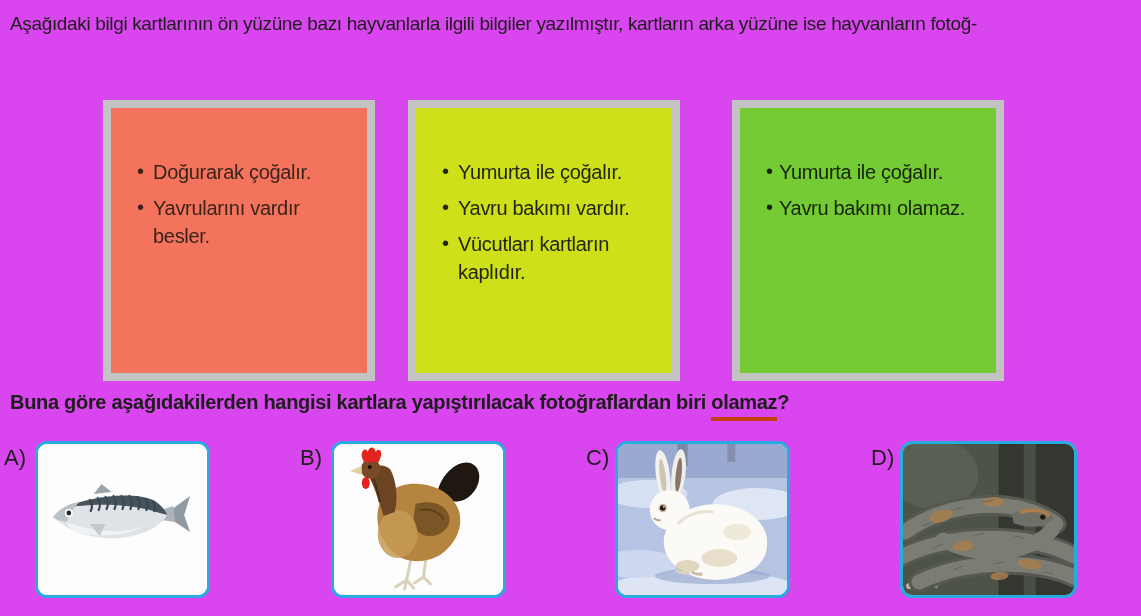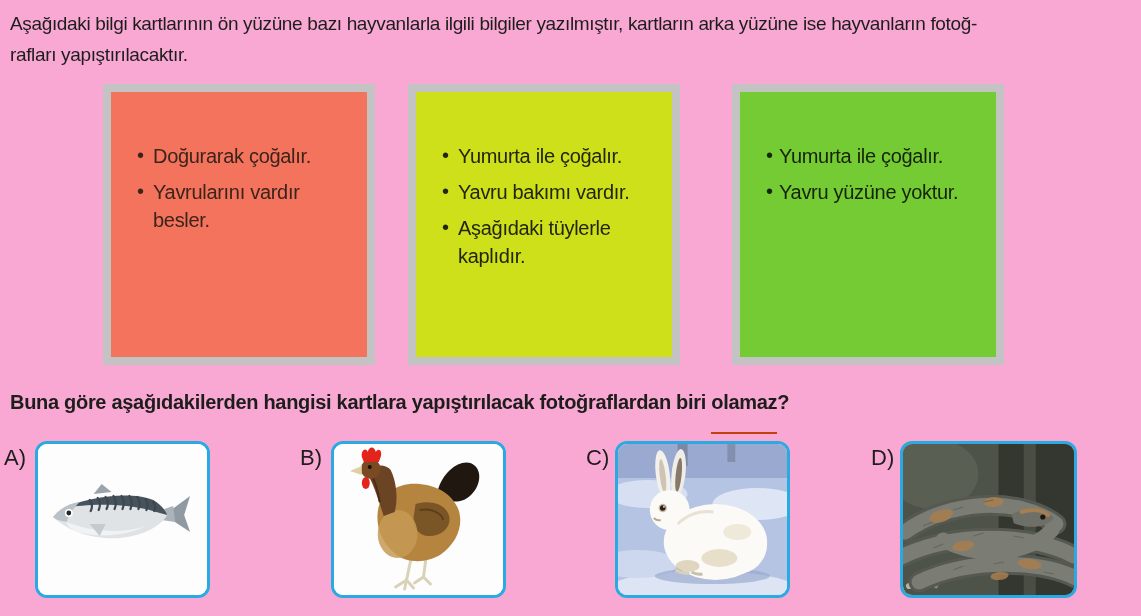--- a/index.html
+++ b/index.html
@@ -1,83 +1,82 @@
 <!DOCTYPE html>
 <html><head>
 <meta charset="utf-8">
 <style>
   html,body { margin:0; padding:0; background:#ffffff; }
   #page {
-    position:relative; width:1141px; height:616px; background:#f9a8d4;
+    position:relative; width:1141px; height:616px; background:#d946ef;
     font-family:"Liberation Sans", sans-serif; color:#1d1d1b; overflow:hidden;
   }
 
   
   .intro { position:absolute; left:10px; top:8px; font-size:19px; line-height:31px;
            letter-spacing:-0.35px; color:#1d1d1b; }
   .intro span { display:block; white-space:nowrap; }
 
   
-  .card { position:absolute; top:84px; width:272px; height:281px;
+  .card { position:absolute; top:100px; width:272px; height:281px;
           border:8px solid #c3c3c3; box-sizing:border-box; }
   .card ul { margin:0; padding:50px 6px 0 26px; list-style:none; }
   .card li { position:relative; padding-left:16px; font-size:20px; line-height:28px;
              margin-bottom:8px; white-space:pre-line; letter-spacing:-0.3px; }
   .card li::before { content:"•"; position:absolute; left:0; top:-1px; }
   .card.c1 { left:103px; } .card.c1 li { color:#3a241b; }
   .card.c2 { left:408px; } .card.c2 li { color:#23250f; }
   .card.c3 { left:732px; } .card.c3 li { color:#17230a; padding-left:13px; }
 
   
   .question { position:absolute; left:10px; top:391px; font-size:20px; font-weight:bold;
               letter-spacing:-0.3px; color:#1d1d1b; white-space:nowrap; }
-  .question .ul { border-bottom:2px solid #c2410c; padding-bottom:19px; }
+  .question .ul { border-bottom:4px solid #c2410c; padding-bottom:4px; }
 
   
   .opt-label { position:absolute; top:445px; font-size:22px; color:#1d1d1b; }
   .opt-box { position:absolute; top:441px; height:157px; width:175px;
              border:3px solid #29abe2; border-radius:12px; box-sizing:border-box;
              overflow:hidden; background:#ffffff; }
   #label-a { left:4px; }   #box-a { left:35px; }
   #label-b { left:300px; } #box-b { left:331px; }
   #label-c { left:586px; } #box-c { left:615px; }
   #label-d { left:871px; } #box-d { left:900px; width:177px; }
   .opt-box svg { display:block; width:100%; height:100%; }
 </style>
 </head>
 <body>
 
 <div id="page">
 
   <div class="intro">
     <span>Aşağıdaki bilgi kartlarının ön yüzüne bazı hayvanlarla ilgili bilgiler yazılmıştır, kartların arka yüzüne ise hayvanların fotoğ-</span>
-    <span>rafları yapıştırılacaktır.</span>
   </div>
 
   <div class="card c1" style="background-color: rgb(244, 115, 92);">
     <ul>
       <li>Doğurarak çoğalır.</li>
       <li>Yavrularını vardır
 besler.</li>
     </ul>
   </div>
 
   <div class="card c2" style="background-color: rgb(205, 224, 26);">
     <ul>
       <li>Yumurta ile çoğalır.</li>
       <li>Yavru bakımı vardır.</li>
-      <li>Aşağıdaki tüylerle
+      <li>Vücutları kartların
 kaplıdır.</li>
     </ul>
   </div>
 
   <div class="card c3" style="background-color: rgb(116, 203, 51);">
     <ul>
       <li>Yumurta ile çoğalır.</li>
-      <li>Yavru yüzüne yoktur.</li>
+      <li>Yavru bakımı olamaz.</li>
     </ul>
   </div>
 
   <div class="question"><span>Buna göre aşağıdakilerden hangisi kartlara yapıştırılacak fotoğraflardan biri </span><span class="ul">olamaz</span><span>?</span></div>
 
   <div id="label-a" class="opt-label">A)</div>
   <div id="box-a" class="opt-box">
     <svg viewBox="0 0 170 151" preserveAspectRatio="none">
       <rect x="0" y="0" width="170" height="151" fill="#fdfdfd"></rect>
 

